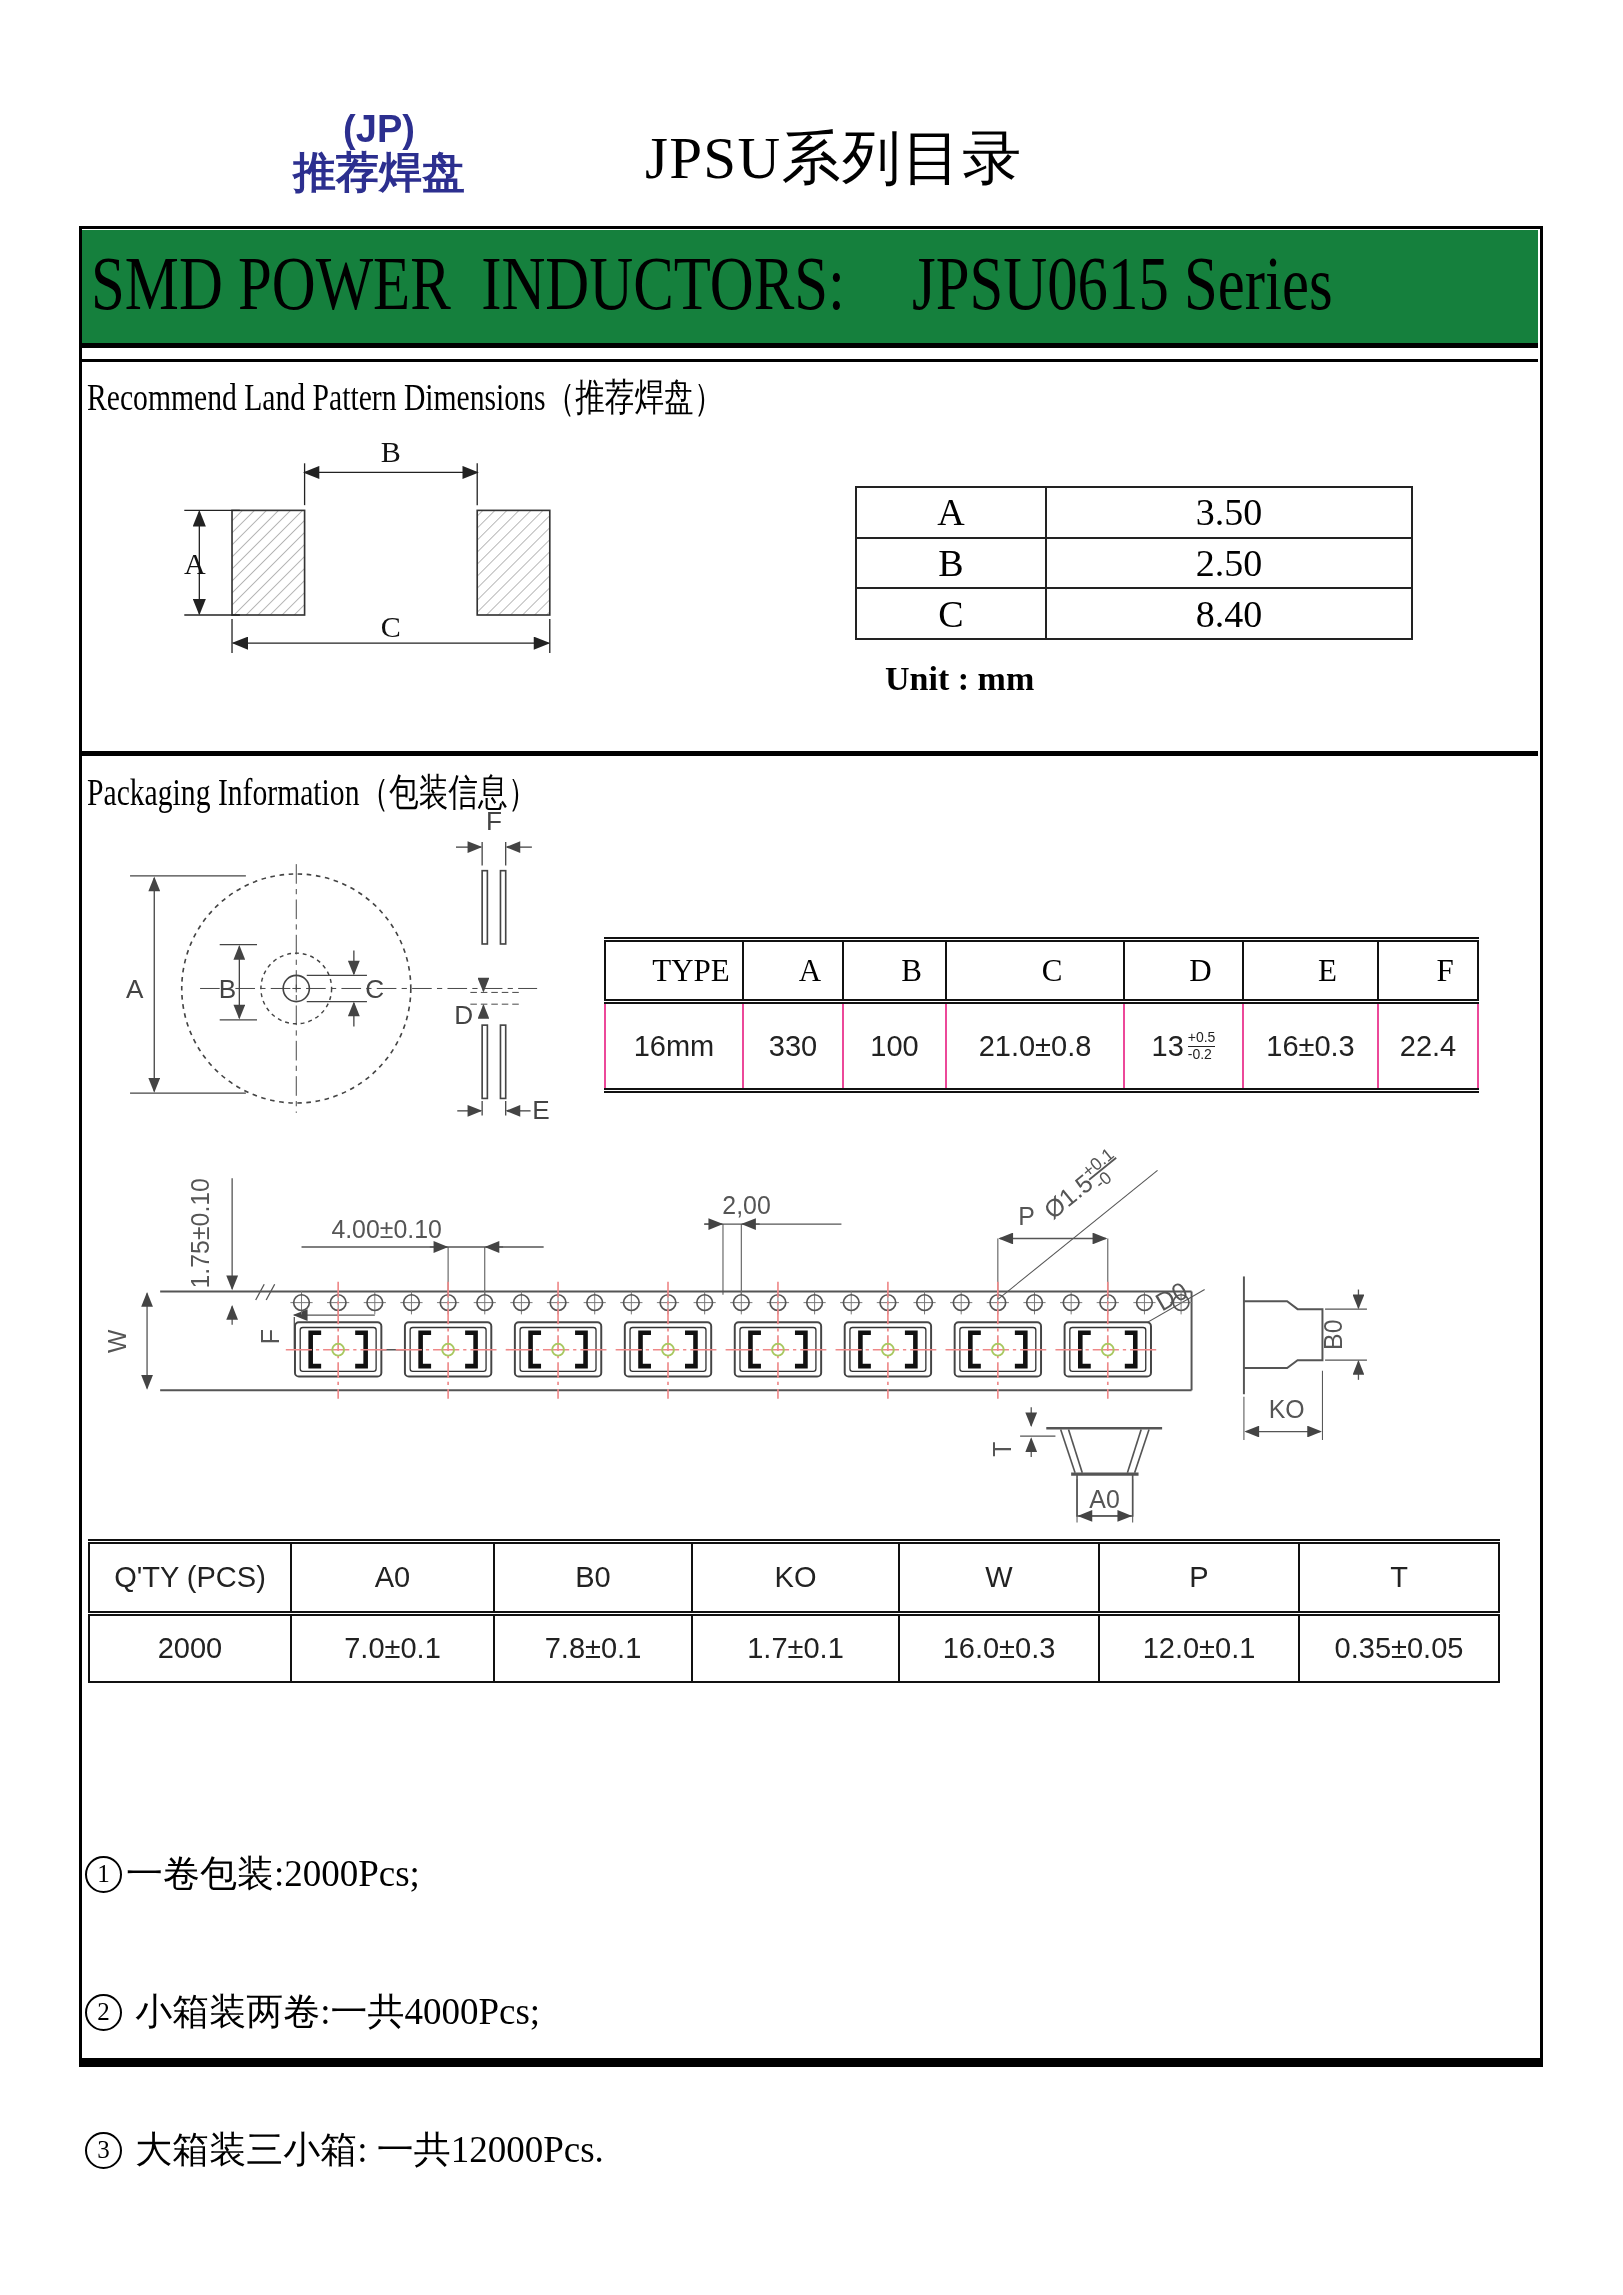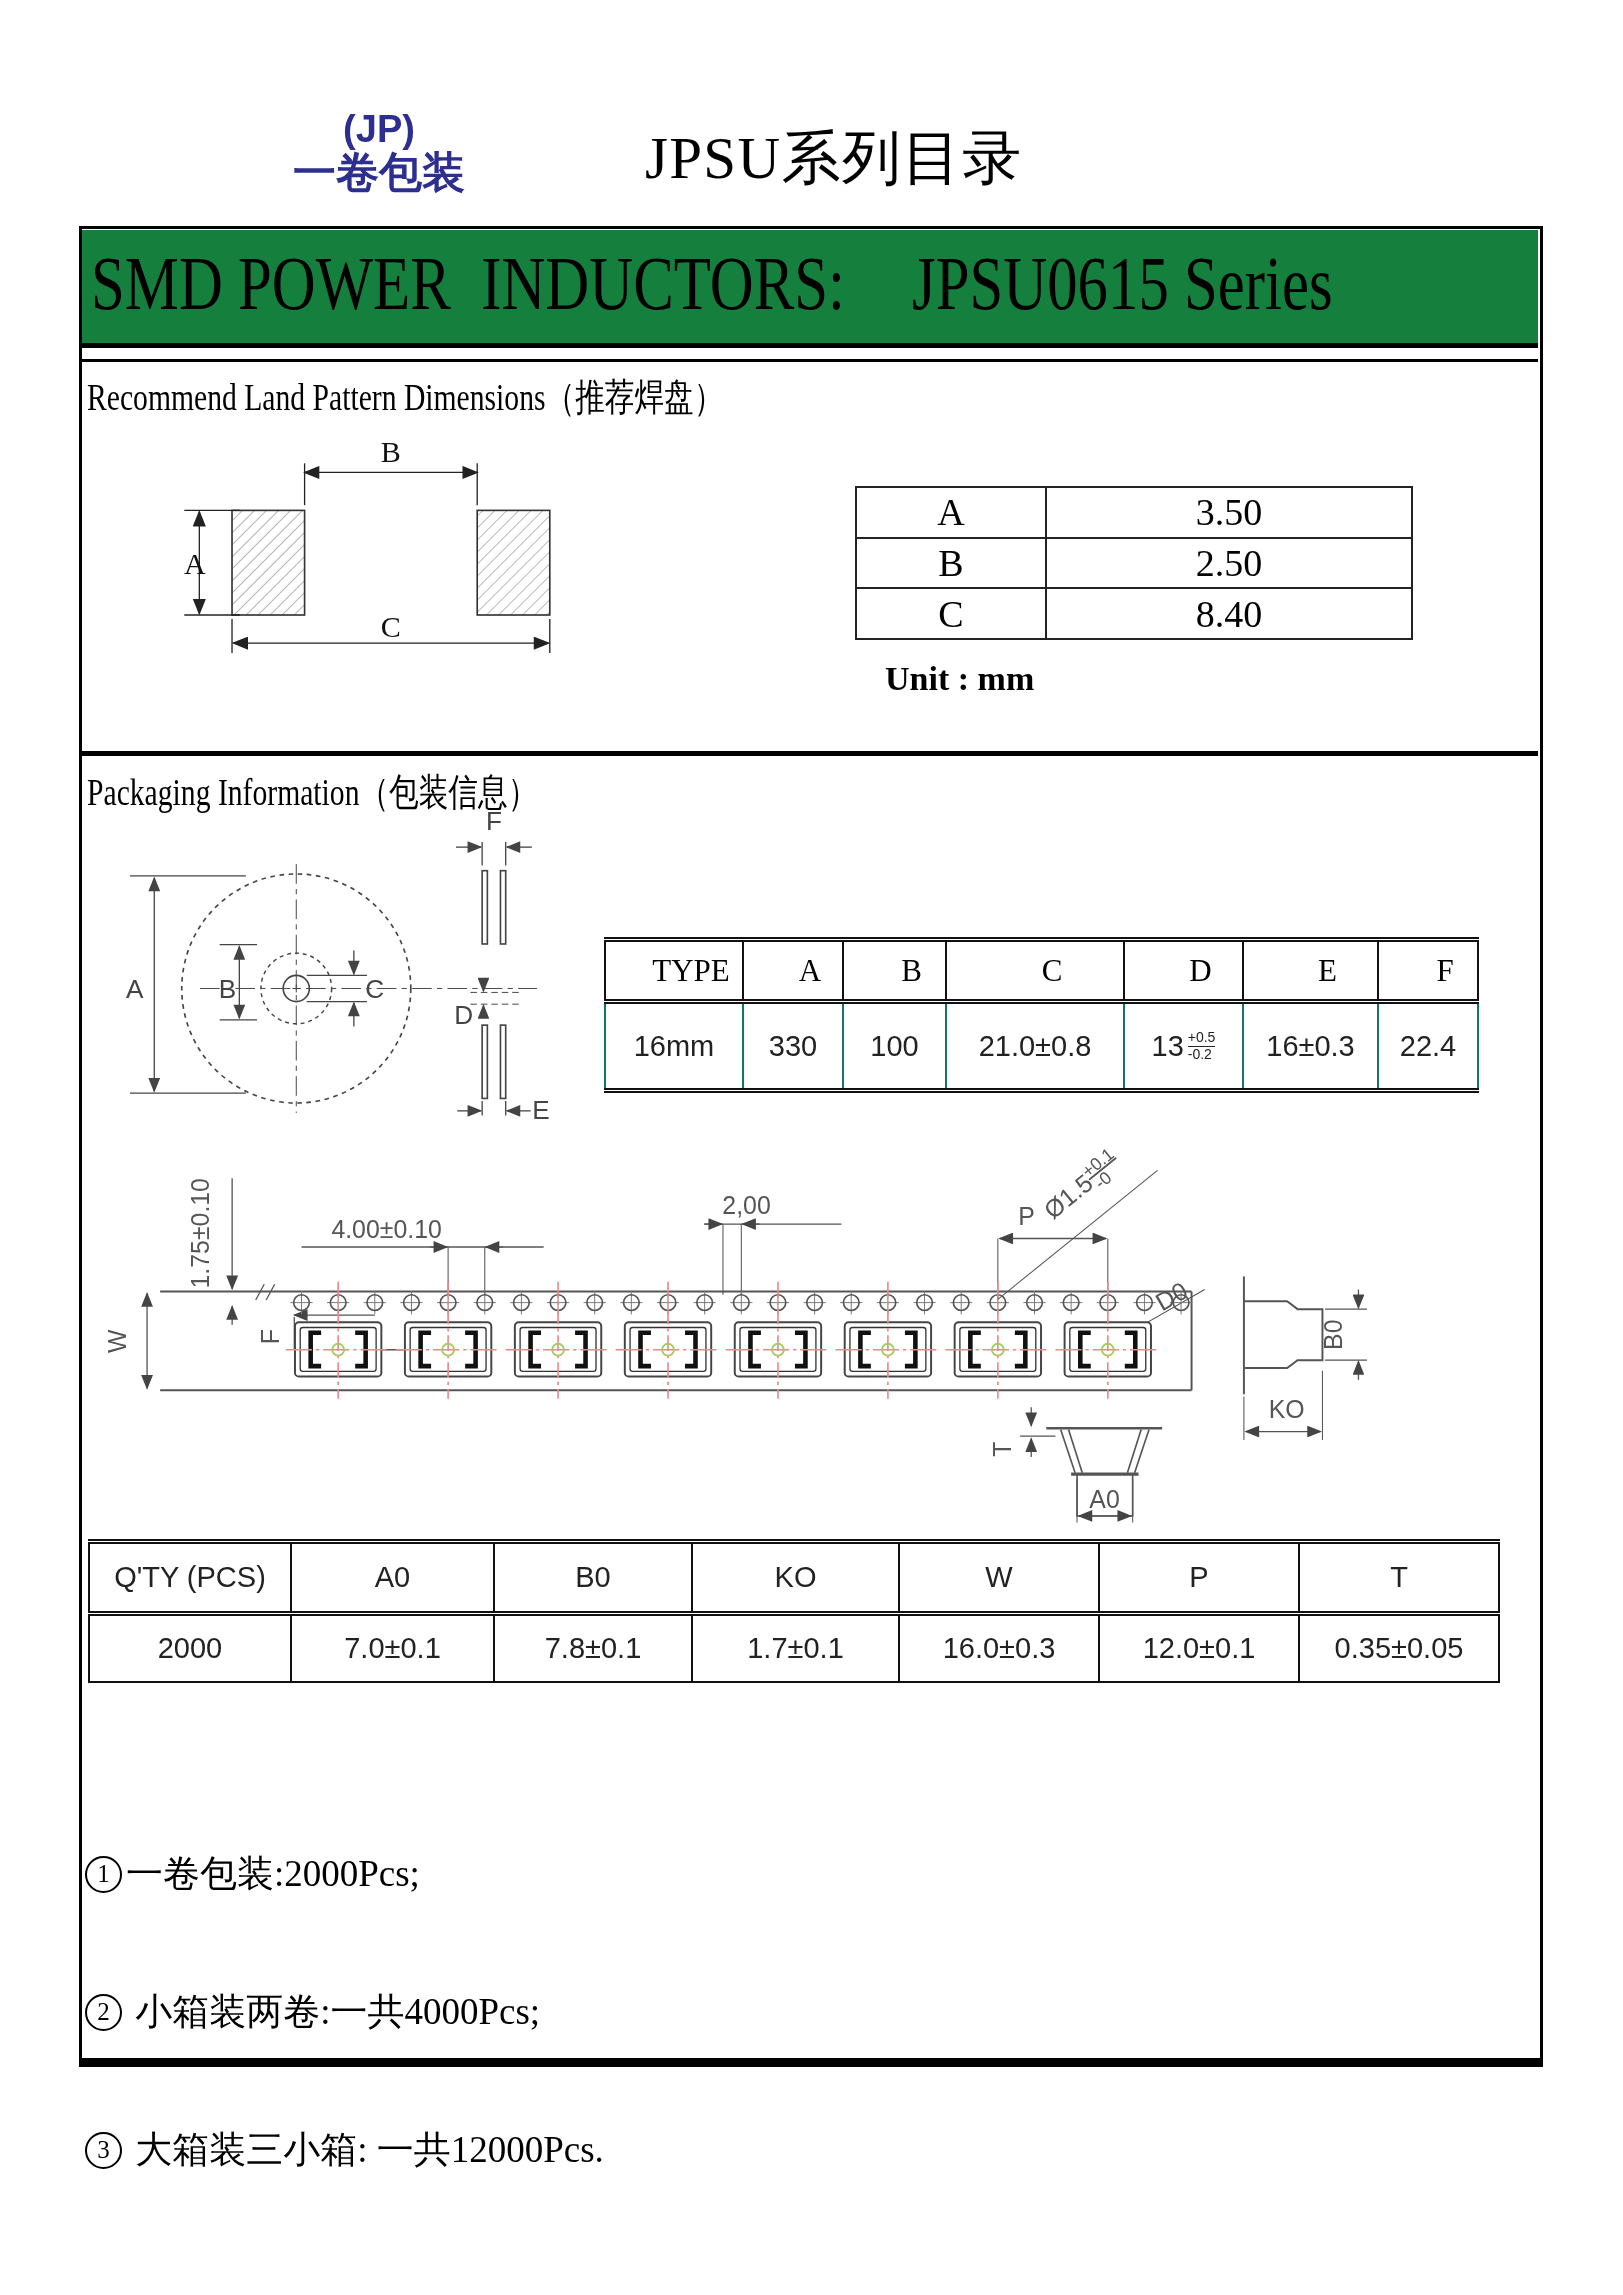--- a/index.html
+++ b/index.html
@@ -36,21 +36,21 @@
   .land-table td{border:2px solid #222;text-align:center;font-size:38px;
                  font-family:"Liberation Serif","DejaVu Serif",serif;}
   .land-table td:first-child{width:186px;}
   .unit{left:885px;top:660px;font-size:34px;font-weight:bold;}
 
   
   .type-table{left:604px;top:937px;}
   .type-table table{width:874px;border:2px solid #111;border-top:5.2px double #111;border-bottom:5.2px double #111;}
   .type-table th{border:2px solid #111;height:55px;font-size:31px;font-weight:normal;
                  font-family:"Liberation Serif","DejaVu Serif",serif;padding-left:35px;}
-  .type-table td{border:2px solid #0f766e;height:82px;text-align:center;font-size:29px;color:#222;
+  .type-table td{border:2px solid #ec4899;height:82px;text-align:center;font-size:29px;color:#222;
                  font-family:"Liberation Sans","DejaVu Sans",sans-serif;}
   .type-table thead tr{border-bottom:5.2px double #111;}
   .dcell{display:flex;align-items:center;justify-content:center;gap:3.9px;}
   .frac{display:inline-block;font-size:14px;line-height:1.1;text-align:left;}
   .frac i{display:block;font-style:normal;}
   .frac i:first-child{border-bottom:1.3px solid #222;}
 
   
   .qty-table{left:88px;top:1539px;}
   .qty-table table{width:1411px;border:2px solid #111;border-top:5.2px double #111;}
@@ -69,21 +69,21 @@
 
   svg{position:absolute;}
   svg text{font-family:"Liberation Sans","DejaVu Sans",sans-serif;}
   .serifT{font-family:"Liberation Serif","DejaVu Serif",serif !important;}
 </style>
 </head>
 <body>
 
 <div class="abs logo" style="color: rgb(44, 47, 143);">
   <div class="l1">(JP)</div>
-  <div class="l2">一卷包装</div>
+  <div class="l2">推荐焊盘</div>
 </div>
 <div class="abs doc-title">JPSU系列目录</div>
 
 <div class="abs page-border"></div>
 
 <div class="abs banner" style="background: #15803d;">
   <span class="bl">SMD POWER  INDUCTORS:</span>
   <span class="br">JPSU0615 Series</span>
 </div>
 <div class="abs rule1"></div>

